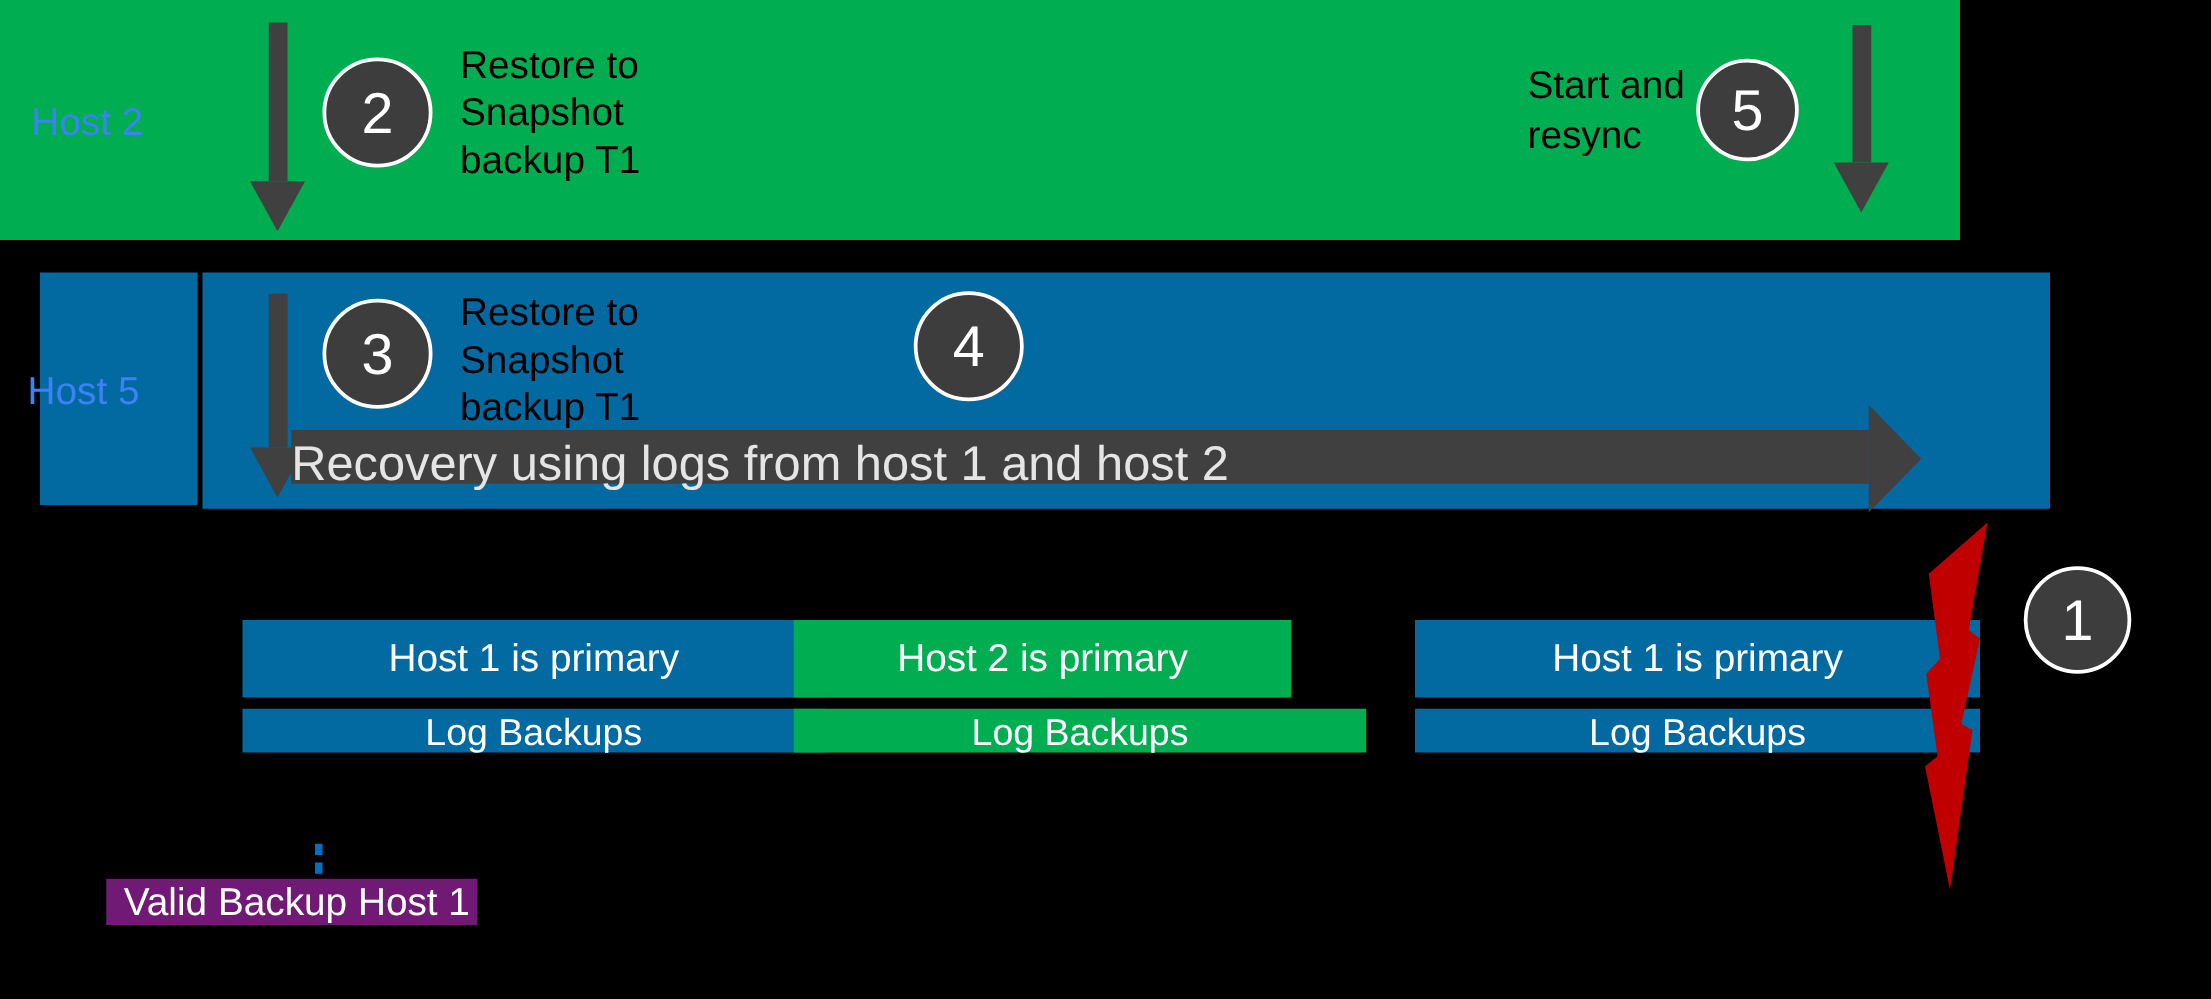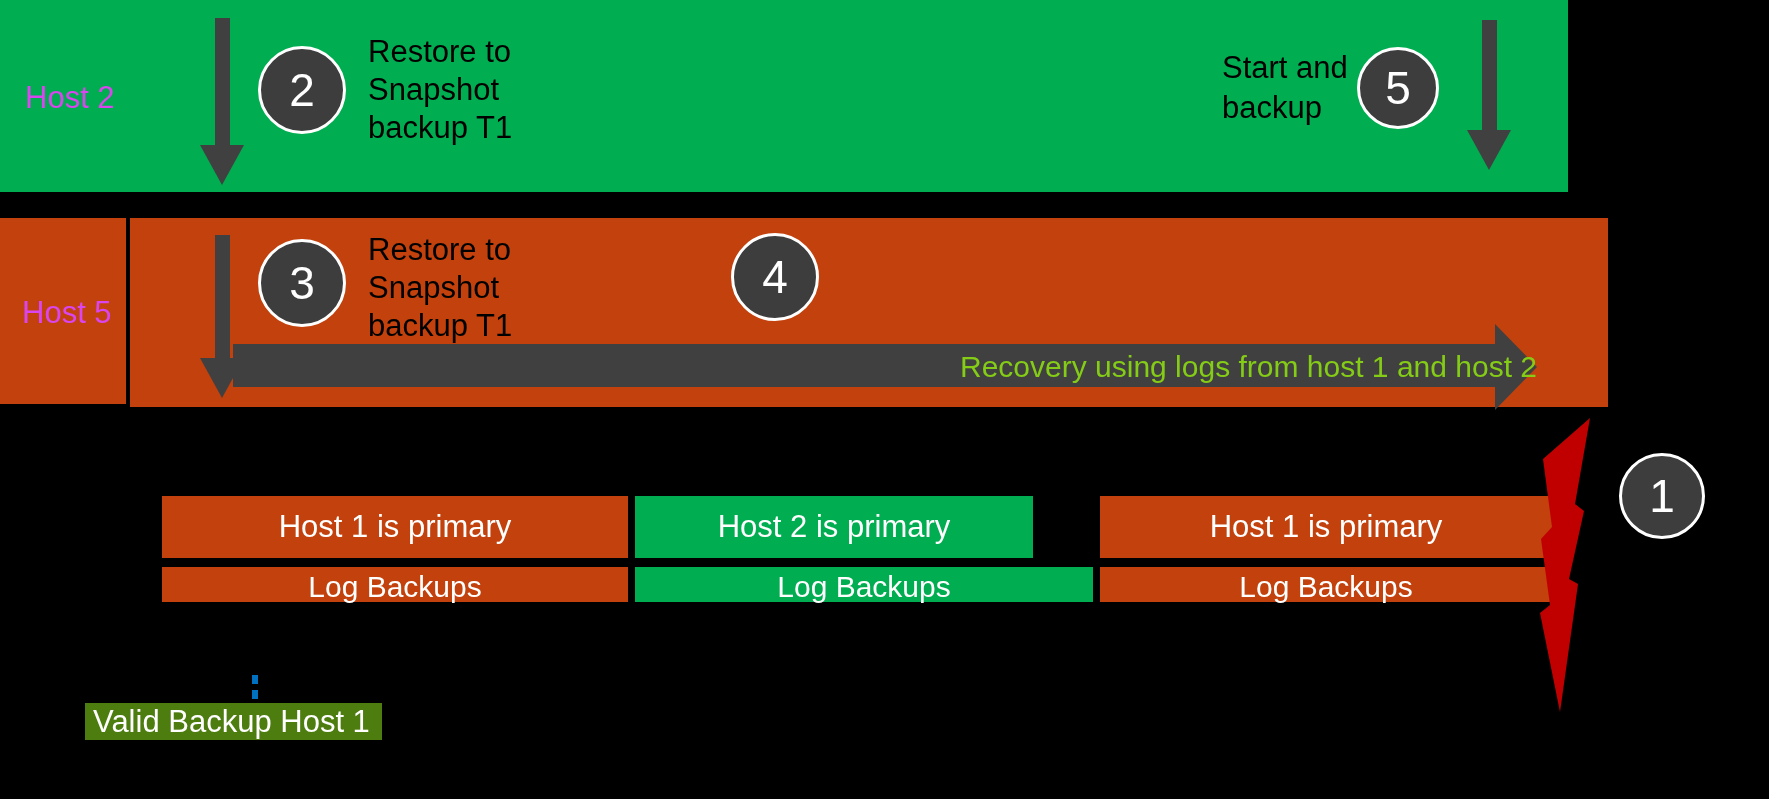--- a/index.html
+++ b/index.html
@@ -3,54 +3,54 @@
 <meta charset="utf-8">
 <style>
   html,body{margin:0;padding:0;background:#000;}
   #canvas{
     position:relative;width:1769px;height:799px;background:#000;overflow:hidden;
     font-family:"Liberation Sans",sans-serif;
   }
   .abs{position:absolute;}
   
   .bar-green{background:#00AD50;}
-  .bar-blue{background:#c2410c;}
-  .host-label{color:#d946ef;font-size:31px;white-space:nowrap;}
+  .bar-blue{background:#0369a1;margin-left:32px;}
+  .host-label{color:#3b82f6;font-size:31px;white-space:nowrap;}
   .note{color:#000;font-size:31px;line-height:38px;white-space:nowrap;}
   
   .step-circle{
     background:#3D3D3D;border:3px solid #fff;border-radius:50%;
     display:flex;align-items:center;justify-content:center;
     color:#fff;font-size:46px;box-sizing:border-box;
   }
   
   .arrow-shaft{background:#404040;}
   .arrow-head-down{
     width:0;height:0;border-left:22px solid transparent;border-right:22px solid transparent;
     border-top:40px solid #404040;
   }
   
   .rec-shaft{background:#404040;}
   .rec-head{
     width:0;height:0;border-top:43px solid transparent;border-bottom:43px solid transparent;
     border-left:42px solid #404040;
   }
   .rec-label{
-    color:#84cc16;font-size:30px;text-align:right;white-space:nowrap;
+    color:#e5e5e5;font-size:39px;text-align:left;white-space:nowrap;
   }
   
   .seg{
     color:#fff;font-size:31px;text-align:center;white-space:nowrap;
   }
   .seg.primary{height:62px;line-height:62px;}
   .seg.log{height:35px;line-height:39px;font-size:30px;}
   
   .valid-backup{
-    background:#4d7c0f;color:#fff;font-size:31px;line-height:37px;height:37px;
-    padding-left:8px;white-space:nowrap;box-sizing:border-box;
+    background:#701a75;color:#fff;font-size:31px;line-height:37px;height:37px;
+    padding-left:8px;white-space:nowrap;box-sizing:border-box;text-align:center;
   }
   .dot{background:#0070C0;width:6px;height:9px;}
 </style>
 </head>
 <body>
 
 <div id="canvas">
 
   <div class="abs bar-green" style="left:0;top:2;width:1568px;height:192px;"></div>
 
@@ -63,21 +63,21 @@
     <span>2</span>
   </div>
   <div class="abs note" style="left:368px;top:33px;">
     <div>Restore to</div>
     <div>Snapshot</div>
     <div>backup T1</div>
   </div>
 
   <div class="abs note" style="left:1222px;top:48px;line-height:40px;">
     <div>Start and</div>
-    <div>backup</div>
+    <div>resync</div>
   </div>
   <div class="abs step-circle" style="left:1357px;top:47px;width:82px;height:82px;">
     <span>5</span>
   </div>
 
   <div class="abs arrow-shaft" style="left:1482px;top:20px;width:15px;height:110px;"></div>
   <div class="abs arrow-head-down" style="left:1467px;top:130px;"></div>
 
   <div class="abs bar-blue" style="left:0;top:218px;width:126px;height:186px;"></div>
   <div class="abs bar-blue" style="left:130px;top:218px;width:1478px;height:189px;"></div>

